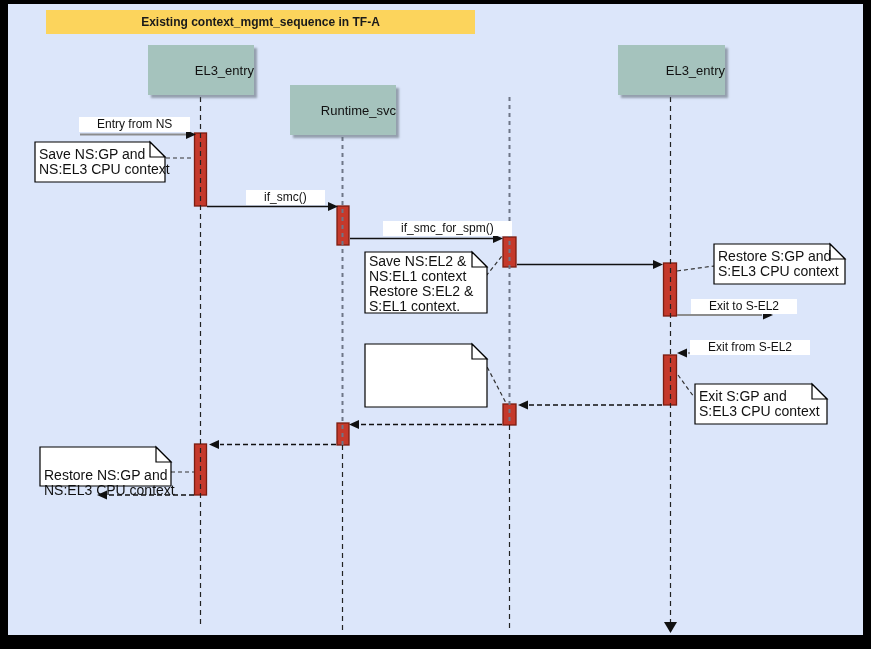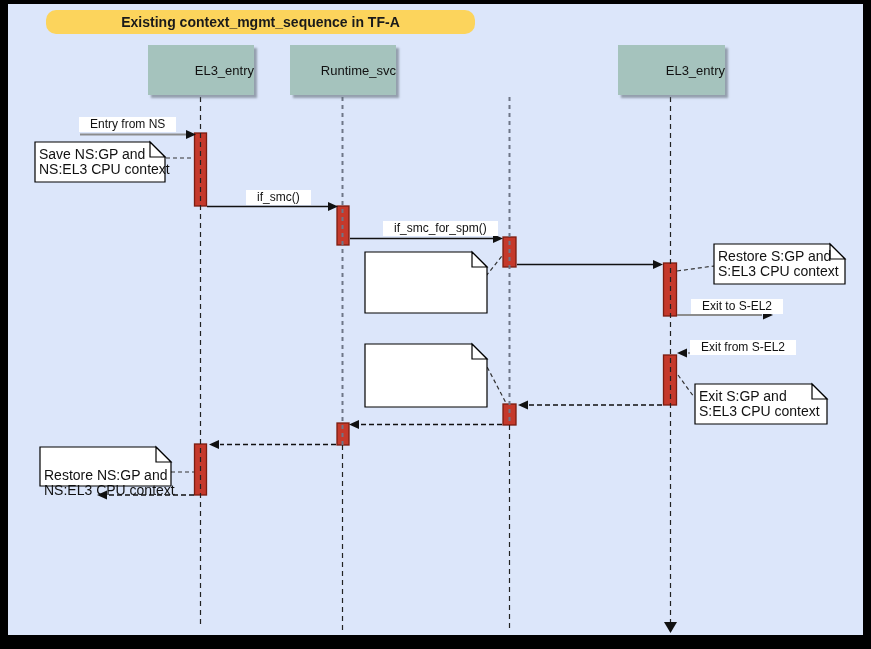--- a/index.html
+++ b/index.html
@@ -1,27 +1,27 @@
 <!DOCTYPE html>
 <html><head>
 <meta charset="utf-8">
 <style>
   html,body{margin:0;padding:0;}
   body{font-family:"Liberation Sans", sans-serif;}
   .page{position:relative;width:871px;height:649px;background:#000;overflow:hidden;}
   .canvas{position:absolute;left:8px;top:4px;width:855px;height:631px;background:#dce6fa;}
   .svg-layer{position:absolute;left:0;top:0;z-index:2;}
   .banner{position:absolute;left:46px;top:10px;width:429px;height:24px;background:#fcd45c;
-          border-radius:10px;z-index:3;text-align:center;line-height:24px;
-          font-size:14px;font-weight:bold;color:#1a1a1a;}
+          border-radius:0;z-index:3;text-align:center;line-height:24px;
+          font-size:12px;font-weight:bold;color:#1a1a1a;}
   .head{position:absolute;top:45px;height:50px;background:#a5c3bd;z-index:3;
         box-shadow:3px 3px 2px rgba(90,100,110,0.55);
         display:flex;align-items:center;justify-content:flex-end;
         font-size:13px;color:#111;}
-  .msg-label{position:absolute;z-index:4;background:#ffffff;padding:0 11px;
+  .msg-label{position:absolute;z-index:4;background:#ffffff;padding:0 18px;
              font-size:12px;color:#111;white-space:nowrap;line-height:15px;text-align:center;}
   .note-text{position:absolute;z-index:4;font-size:14px;line-height:15px;color:#111;white-space:nowrap;}
   .note-text span{display:block;}
 </style>
 </head>
 <body>
 
 <div class="page">
   <div class="canvas"></div>
 
@@ -105,37 +105,43 @@
     </g>
   </svg>
 
   <div class="banner">
     <span>Existing context_mgmt_sequence in TF-A</span>
   </div>
 
   <div class="head" style="left:148px;width:106px;">
     <span>EL3_entry</span>
   </div>
-  <div class="head" style="left:290px;width:106px;">
+  <div class="head" style="left:290px;width:106px;margin-top:40px;">
     <span>Runtime_svc</span>
   </div>
   <div class="head" style="left:618px;width:107px;">
     <span>EL3_entry</span>
   </div>
 
   <div class="msg-label" style="left:79px;top:117px;">Entry from NS</div>
   <div class="msg-label" style="left:246px;top:190px;">if_smc()</div>
   <div class="msg-label" style="left:383px;top:221px;">if_smc_for_spm()</div>
   <div class="msg-label" style="left:691px;top:299px;">Exit to S-EL2</div>
   <div class="msg-label" style="left:690px;top:340px;">Exit from S-EL2</div>
 
   <div class="note-text" style="left:39px;top:147px;">
     <span>Save NS:GP and</span>
     <span>NS:EL3 CPU context</span>
   </div>
+  <div class="note-text" style="left:369px;top:254px;">
+    <span>Save NS:EL2 &amp;</span>
+    <span>NS:EL1 context</span>
+    <span>Restore S:EL2 &amp;</span>
+    <span>S:EL1 context.</span>
+  </div>
   <div class="note-text" style="left:718px;top:249px;">
     <span>Restore S:GP and</span>
     <span>S:EL3 CPU context</span>
   </div>
   <div class="note-text" style="left:699px;top:389px;">
     <span>Exit S:GP and</span>
     <span>S:EL3 CPU context</span>
   </div>
   <div class="note-text" style="left:44px;top:468px;">
     <span>Restore NS:GP and</span>

